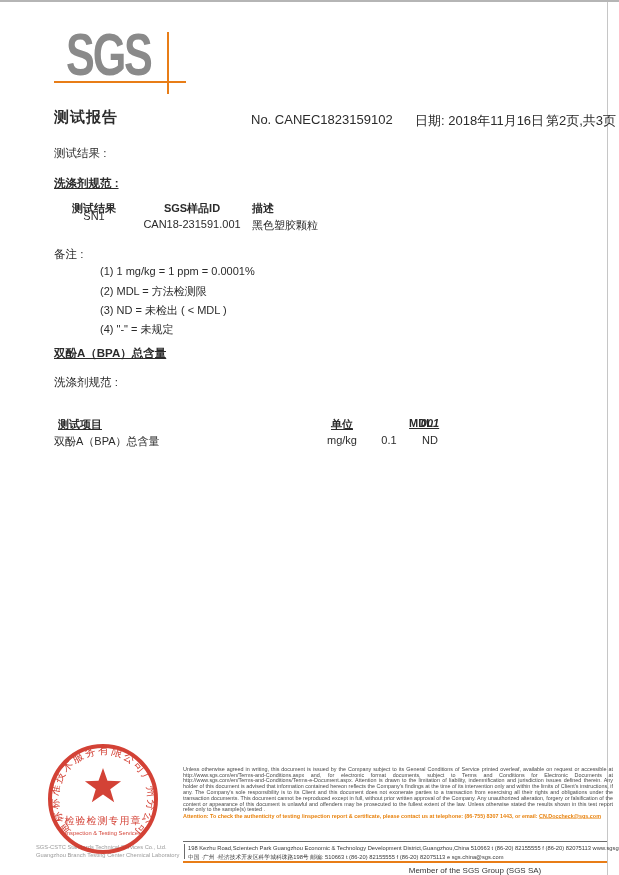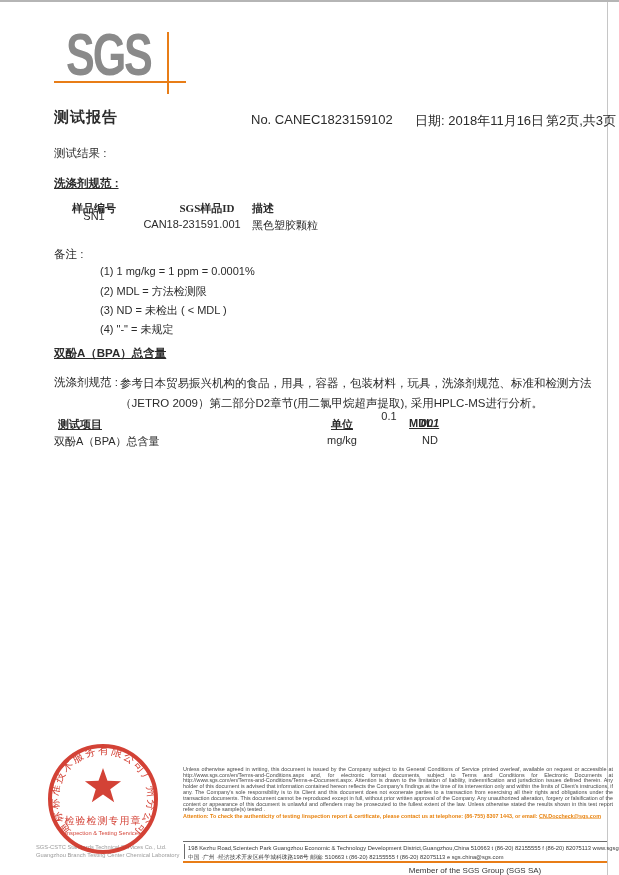--- a/index.html
+++ b/index.html
@@ -53,44 +53,43 @@
   <div class="abs o-line" style="left:54px;top:79px;width:132px;height:2px;"></div>
 
   <div class="abs doc-title" style="left:54px;top:106px;">测试报告</div>
   <div class="abs meta" style="left:213px;top:110px;">No. CANEC1823159102</div>
   <div class="abs meta" style="left:377px;top:110px;">日期: 2018年11月16日</div>
   <div class="abs meta" style="left:508px;top:110px;">第2页,共3页</div>
 
   <div class="abs lbl" style="left:54px;top:144px;">测试结果 :</div>
   <div class="abs lbl-b-u" style="left:54px;top:174px;">洗涤剂规范 :</div>
 
-  <div class="abs th ctr" style="left:54px;top:199px;width:80px;">样品编号</div>
-  <div class="abs th ctr" style="left:148px;top:199px;width:118px;font-family:Liberation Serif, serif;">SGS样品ID</div>
+  <div class="abs th ctr" style="left:54px;top:199px;width:80px;">测试结果</div>
+  <div class="abs th ctr" style="left:133px;top:199px;width:118px;">SGS样品ID</div>
   <div class="abs th" style="left:252px;top:199px;">描述</div>
   <div class="abs td ctr" style="left:54px;top:208px;width:80px;">SN1</div>
   <div class="abs td ctr" style="left:133px;top:216px;width:118px;">CAN18-231591.001</div>
   <div class="abs td" style="left:252px;top:216px;">黑色塑胶颗粒</div>
 
   <div class="abs lbl" style="left:54px;top:245px;">备注 :</div>
   <div class="abs note" style="left:100px;top:263px;">(1) 1 mg/kg = 1 ppm = 0.0001%</div>
   <div class="abs note" style="left:100px;top:282px;">(2) MDL = 方法检测限</div>
   <div class="abs note" style="left:100px;top:301px;">(3) ND = 未检出 ( &lt; MDL )</div>
   <div class="abs note" style="left:100px;top:320px;">(4) "-" = 未规定</div>
 
   <div class="abs lbl-b-u" style="left:54px;top:344px;">双酚A（BPA）总含量</div>
   <div class="abs lbl" style="left:54px;top:373px;">洗涤剂规范 :</div>
-  <div class="abs method" style="left:120px;top:371px;">参考日本贸易振兴机构的食品，用具，容器，包装材料，玩具，洗涤剂规范、标准和检测方法（JETRO 2009）第二部分D2章节(用二氯甲烷超声提取), 采用HPLC-MS进行分析。</div>
 
   <div class="abs th-u" style="left:58px;top:415px;">测试项目</div>
   <div class="abs th-u ctr" style="left:318px;top:415px;width:48px;">单位</div>
   <div class="abs th-u ctr" style="left:372px;top:415px;width:34px;margin-left:32px;">MDL</div>
   <div class="abs th-u-i ctr" style="left:412px;top:415px;width:36px;">001</div>
   <div class="abs td" style="left:54px;top:432px;">双酚A（BPA）总含量</div>
   <div class="abs td ctr" style="left:318px;top:432px;width:48px;">mg/kg</div>
-  <div class="abs td ctr" style="left:372px;top:408px;width:34px;">0.1</div>
+  <div class="abs td ctr" style="left:372px;top:432px;width:34px;">0.1</div>
   <div class="abs td ctr" style="left:412px;top:432px;width:36px;">ND</div>
 
   <div class="abs companyblock" style="left:36px;top:840px;">
     <div>SGS-CSTC Standards Technical Services Co., Ltd.</div>
     <div>Guangzhou Branch Testing Center Chemical Laboratory</div>
   </div>
 
   <svg class="abs stamp" style="left:42px;top:738px;" width="122" height="122" viewBox="0 0 122 122">
     <circle cx="61" cy="59" r="53" fill="none" stroke="#cf2e21" stroke-width="4"></circle>
     <path id="stamp-arc" d="M 29.2,90.8 A 45,45 0 1 1 92.8,90.8" fill="none"></path>

